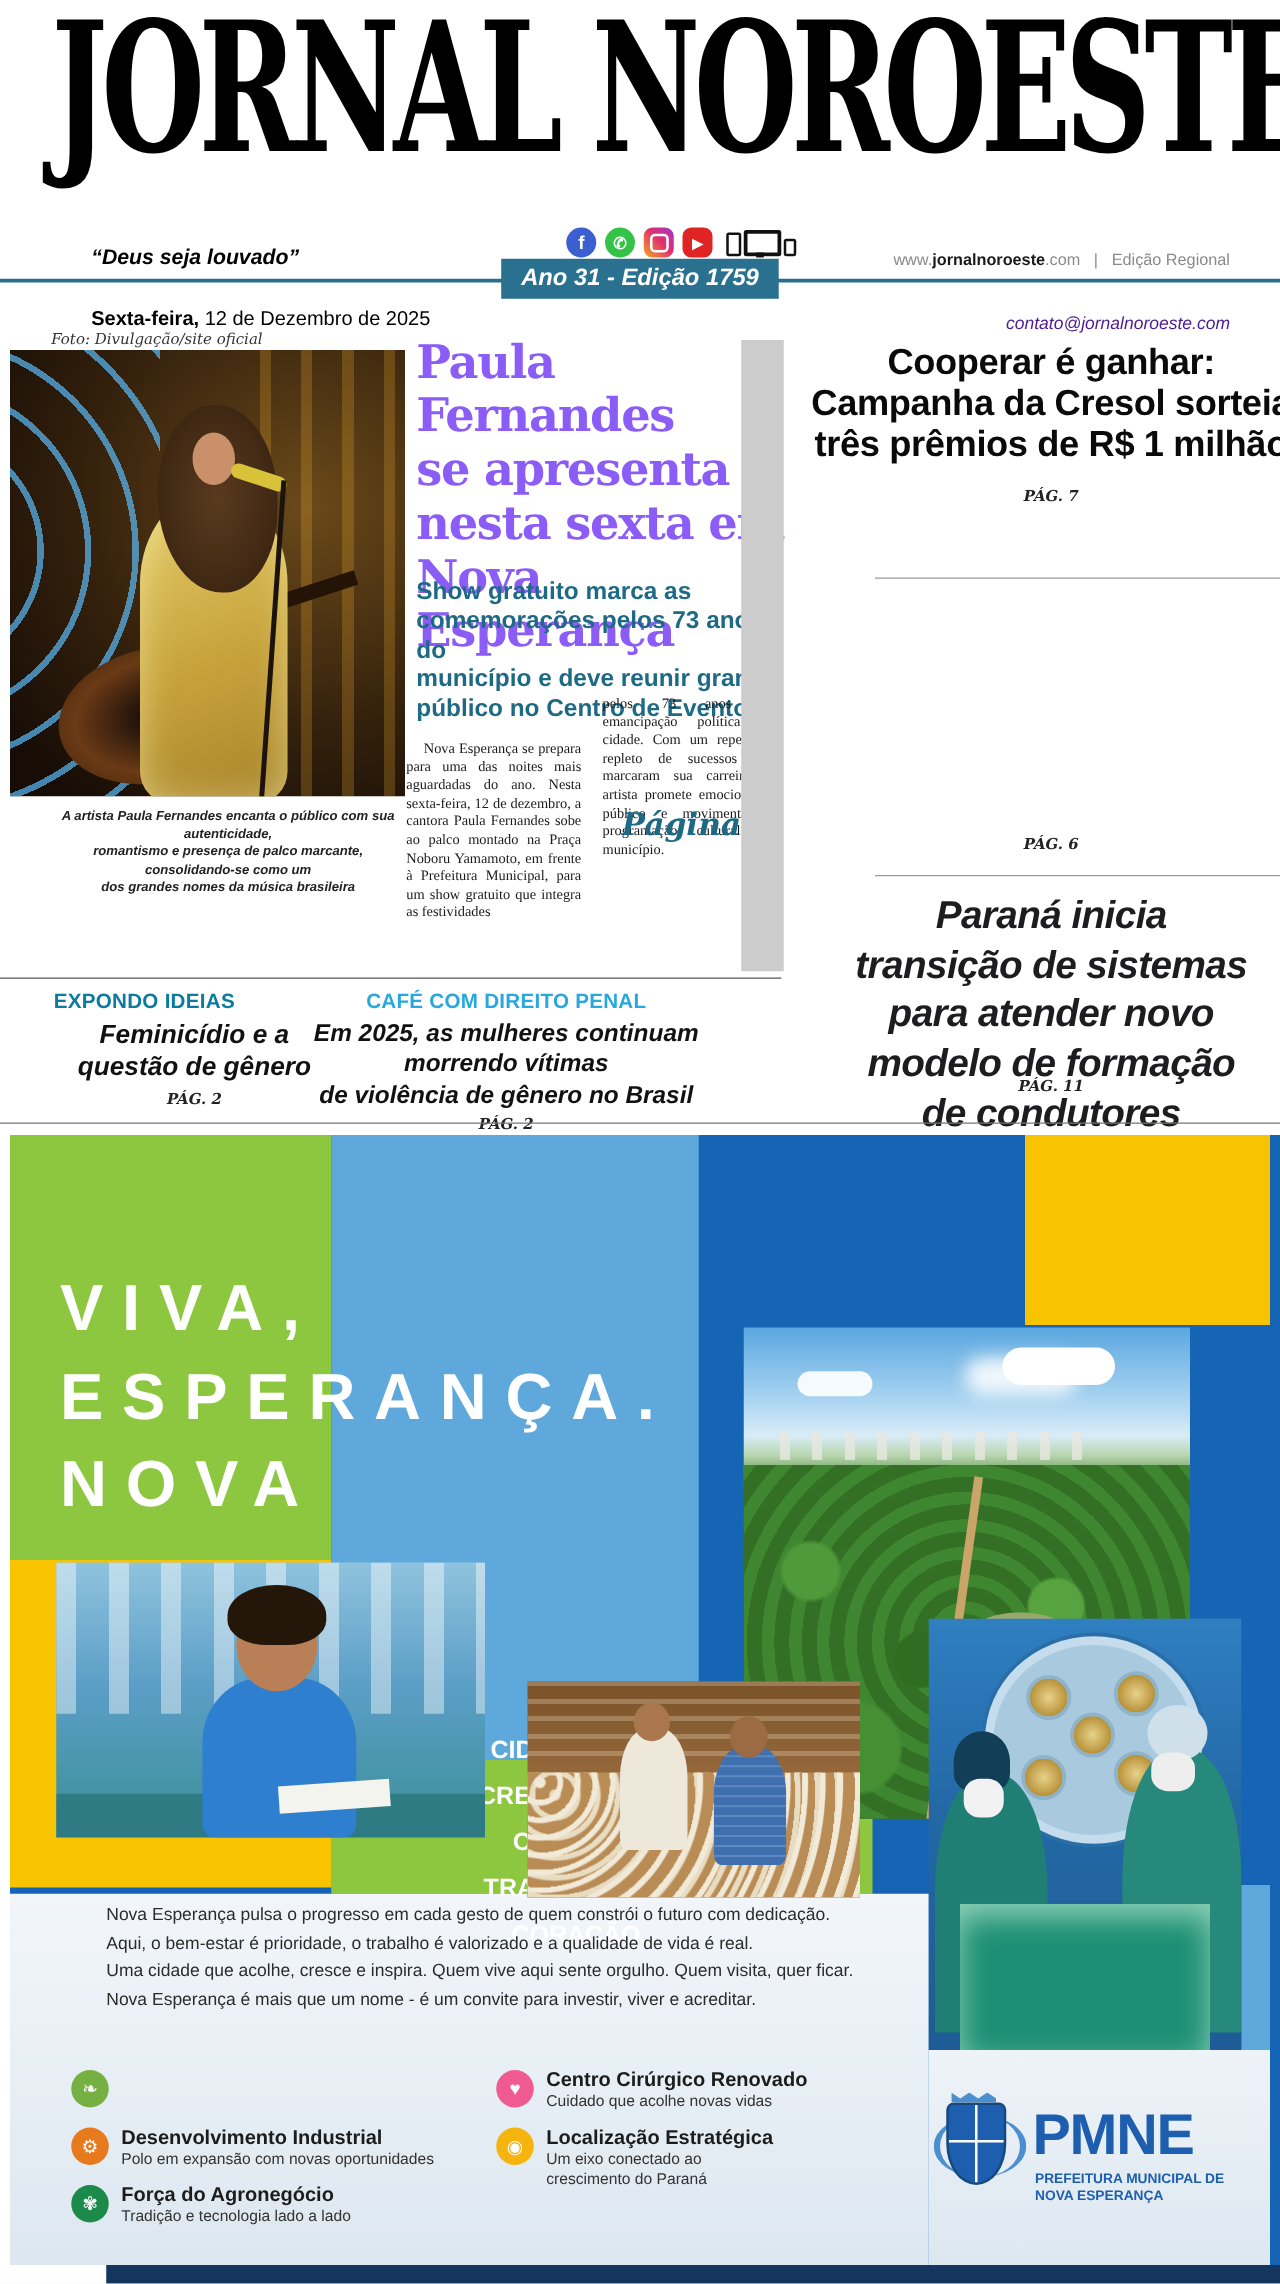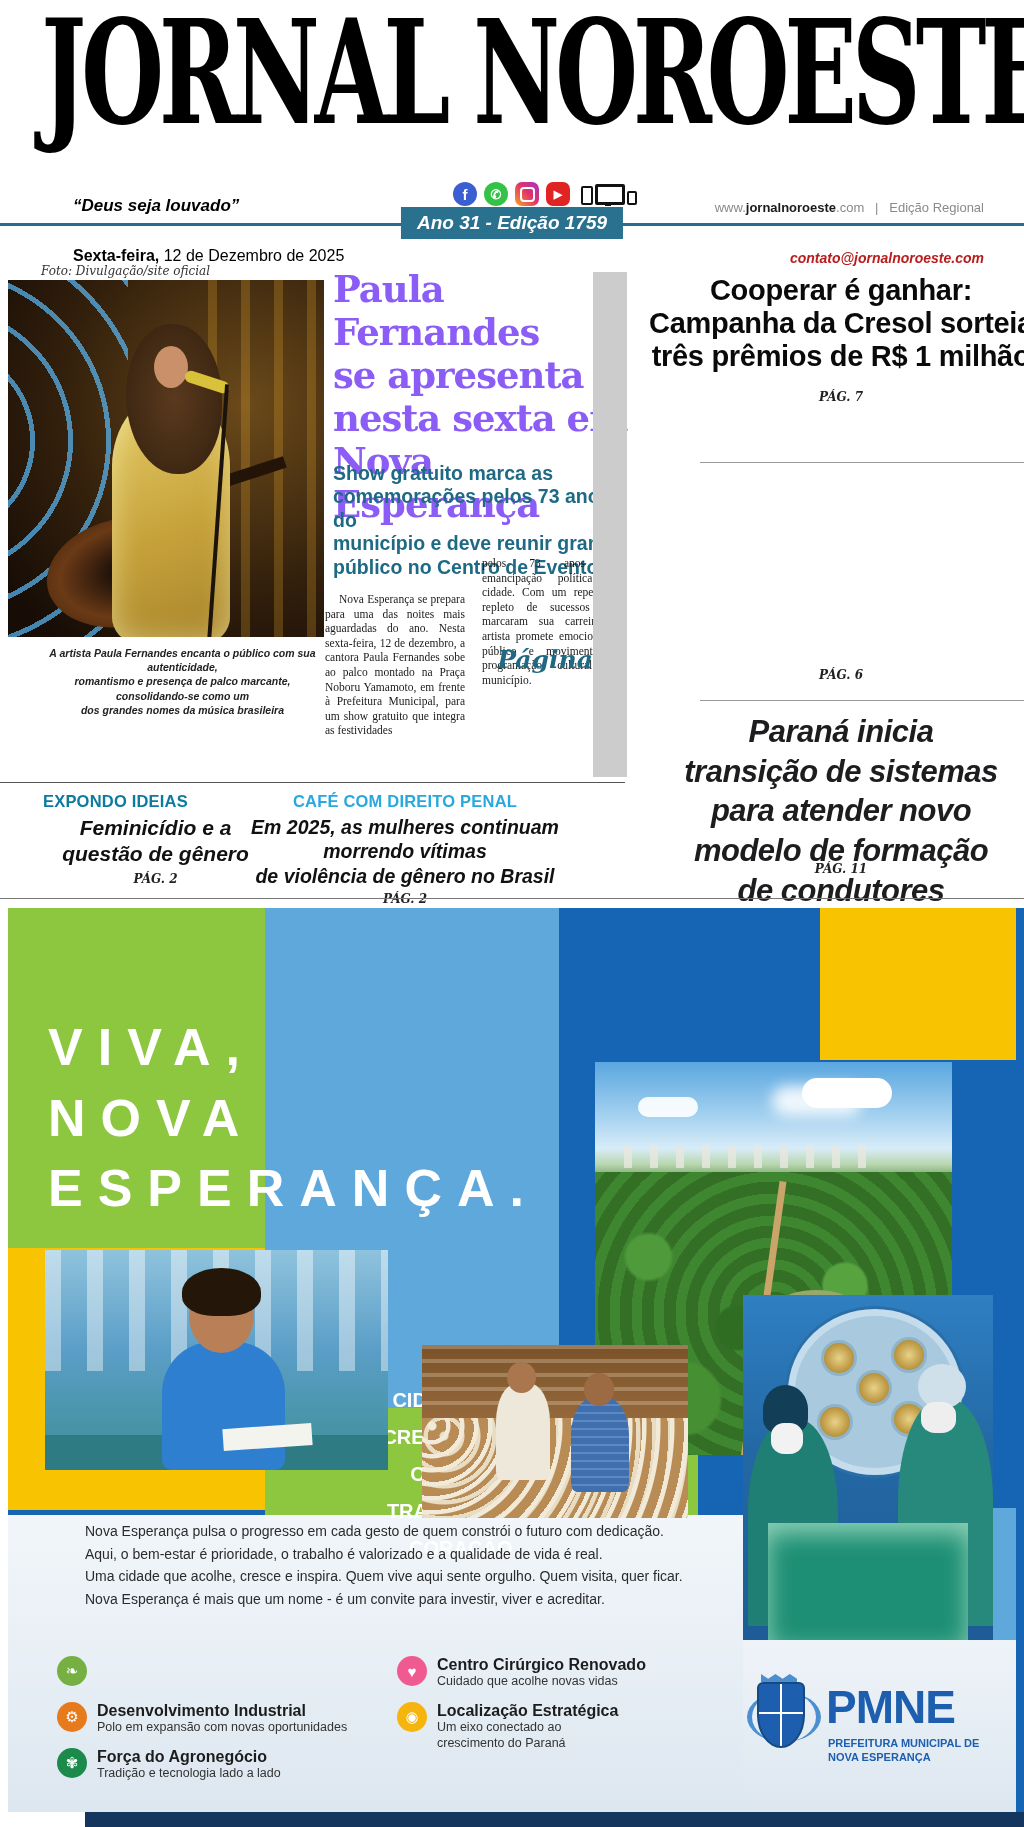--- a/index.html
+++ b/index.html
@@ -27,21 +27,21 @@
   .mon:after{content:"";position:absolute;left:7px;top:15px;width:6px;height:4px;background:#111;}
   .ph1{width:8px;height:15px;border:2px solid #111;border-radius:2px;}
   .ph2{width:6px;height:10px;border:2px solid #111;border-radius:2px;}
   .webline{right:40px;top:200px;font-size:13px;color:#8a8a8a;}
   .webline b{color:#1a1a1a;}
   .hrule{left:0;top:223px;width:1024px;height:3px;background:#2a6d8c;}
   .edition-badge{left:512px;top:207px;transform:translateX(-50%);background:#2a708f;color:#fff;
      font-weight:bold;font-style:italic;font-size:19px;padding:5px 16px;}
   .dateline{left:40px;top:247px;font-size:16px;color:#000;}
   .dateline b{font-weight:800;}
-  .email{right:40px;top:250px;font-weight:bold;font-style:italic;font-size:14px;color:#b91c1c;text-align:center;}
+  .email{right:40px;top:250px;font-weight:normal;font-style:italic;font-size:14px;color:#4c1d95;text-align:center;}
 
   
   .photo-credit{left:8px;top:264px;font-family:"DejaVu Serif",serif;font-style:italic;font-size:12px;color:#333;}
   .vdiv{left:593px;top:272px;width:1px;height:505px;background:#ccc;}
   .mphoto{left:8px;top:280px;width:283px;height:357px;overflow:hidden;
      background:radial-gradient(ellipse at 75% 35%,#6b4a1a,#33200c 55%,#170d06 90%);}
   .neon{position:absolute;left:-70px;top:-10px;width:190px;height:380px;opacity:.85;
      background:repeating-radial-gradient(circle at 0% 45%,transparent 0 16px,rgba(90,190,255,.8) 16px 21px,transparent 21px 38px);}
   .goldbars{position:absolute;right:0;top:0;width:140px;height:100%;opacity:.5;
      background:repeating-linear-gradient(90deg,transparent 0 24px,rgba(235,170,45,.5) 24px 33px);}
@@ -286,22 +286,22 @@
     <div class="blk b-lblue"></div>
     <div class="blk b-green2"></div>
     <div class="blk b-yellow-l"></div>
     <div class="blk b-yellow-tr"></div>
     <div class="blk b-lblue-strip"></div>
     <div class="blk b-white-a"></div>
     <div class="blk b-white-b"></div>
 
     <div class="blk slogan">
       <div>VIVA,</div>
+      <div>ESPERANÇA.</div>
       <div>NOVA</div>
-      <div>ESPERANÇA.</div>
     </div>
 
     <div class="blk tagline pre">UMA CIDADE QUE
 CRESCE COM ORGULHO,
 TRABALHO E CORAÇÃO.</div>
 
     <div class="adphoto p-city">
       <div class="cloud1"></div>
       <div class="cloud2"></div>
       <div class="bldgs"></div>

